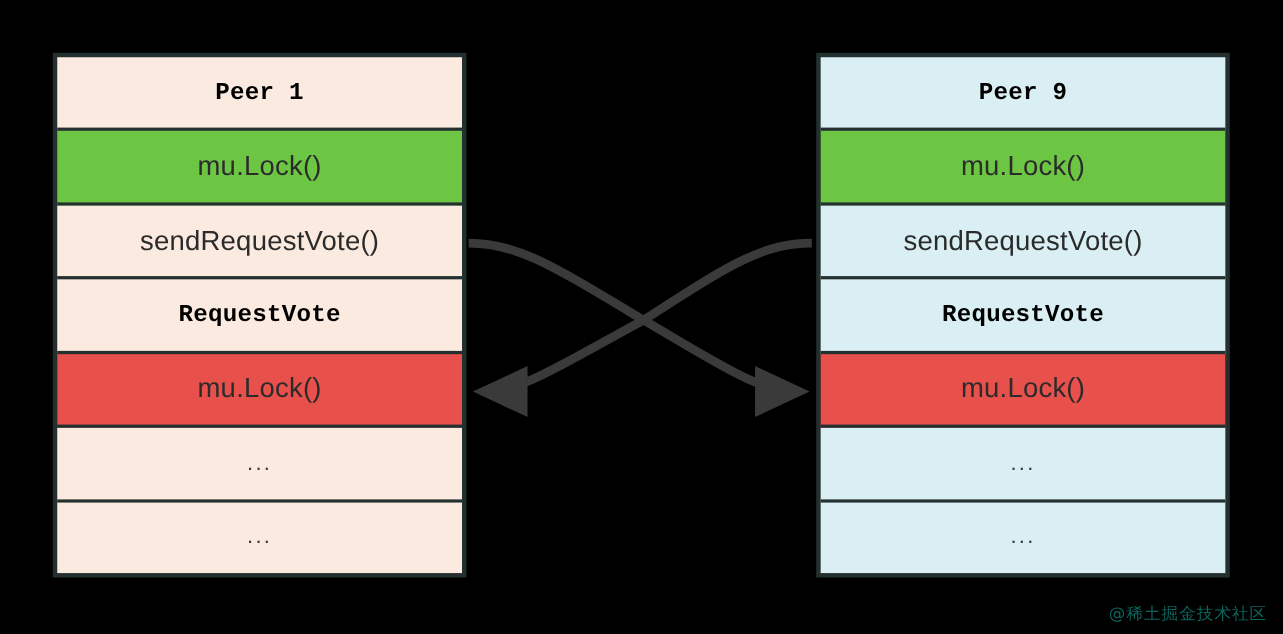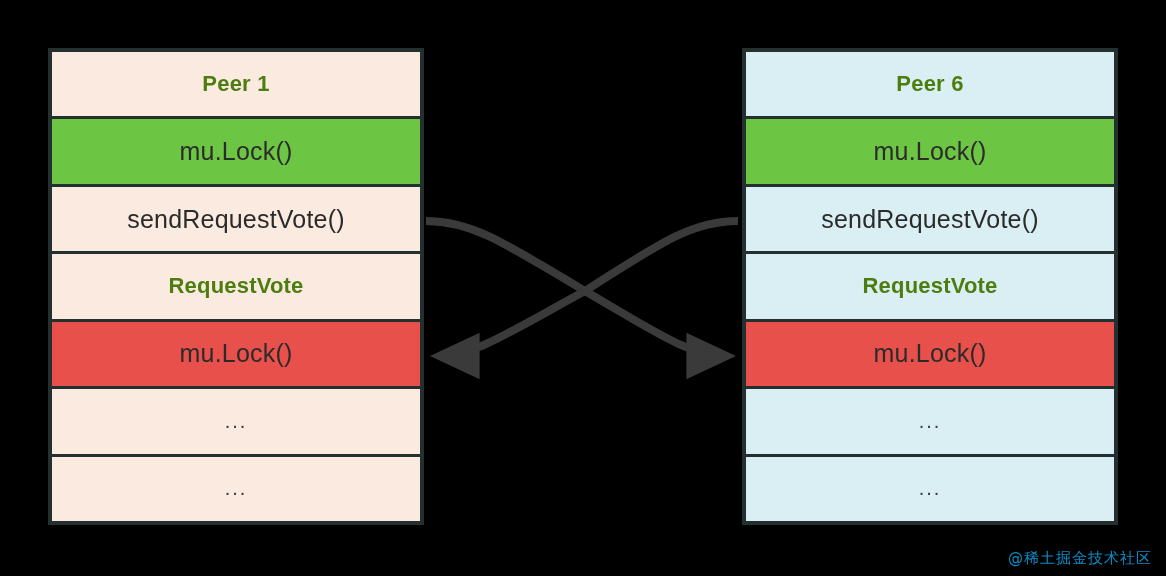--- a/index.html
+++ b/index.html
@@ -56,21 +56,22 @@
     color: #2b2b2b;
     letter-spacing: 0.2px;
     position: relative;
   }
   .peer-row:last-child {
     border-bottom: none;
   }
   .peer-row.bold {
     font-weight: bold;
     font-size: 22px;
-    color: #4d7c0f;
+    color: #000000;
+    font-family: Liberation Mono, monospace;
   }
   .peer-row.ellipsis {
     font-size: 20px;
     letter-spacing: 2px;
     color: #3a3a3a;
   }
 
   
   #peer-1 .peer-row { background: #faeadf; }
   #peer-2 .peer-row { background: #daeff3; }
@@ -87,21 +88,21 @@
     height: 576px;
     pointer-events: none;
   }
 
   
   #watermark {
     position: absolute;
     right: 14px;
     bottom: 8px;
     font-size: 15px;
-    color: #0ea5e9;
+    color: #0f766e;
     opacity: 0.85;
     letter-spacing: 1px;
     white-space: nowrap;
     font-family: "DejaVu Sans", sans-serif;
   }
 </style>
 </head>
 <body>
 
 <div id="canvas">
@@ -125,21 +126,21 @@
     <div class="peer-row ellipsis">
       <span>...</span>
     </div>
     <div class="peer-row ellipsis">
       <span>...</span>
     </div>
   </div>
 
   <div class="peer-table" id="peer-2">
     <div class="peer-row bold">
-      <span>Peer 6</span>
+      <span>Peer 9</span>
     </div>
     <div class="peer-row status-green">
       <span>mu.Lock()</span>
     </div>
     <div class="peer-row">
       <span>sendRequestVote()</span>
     </div>
     <div class="peer-row bold">
       <span>RequestVote</span>
     </div>

